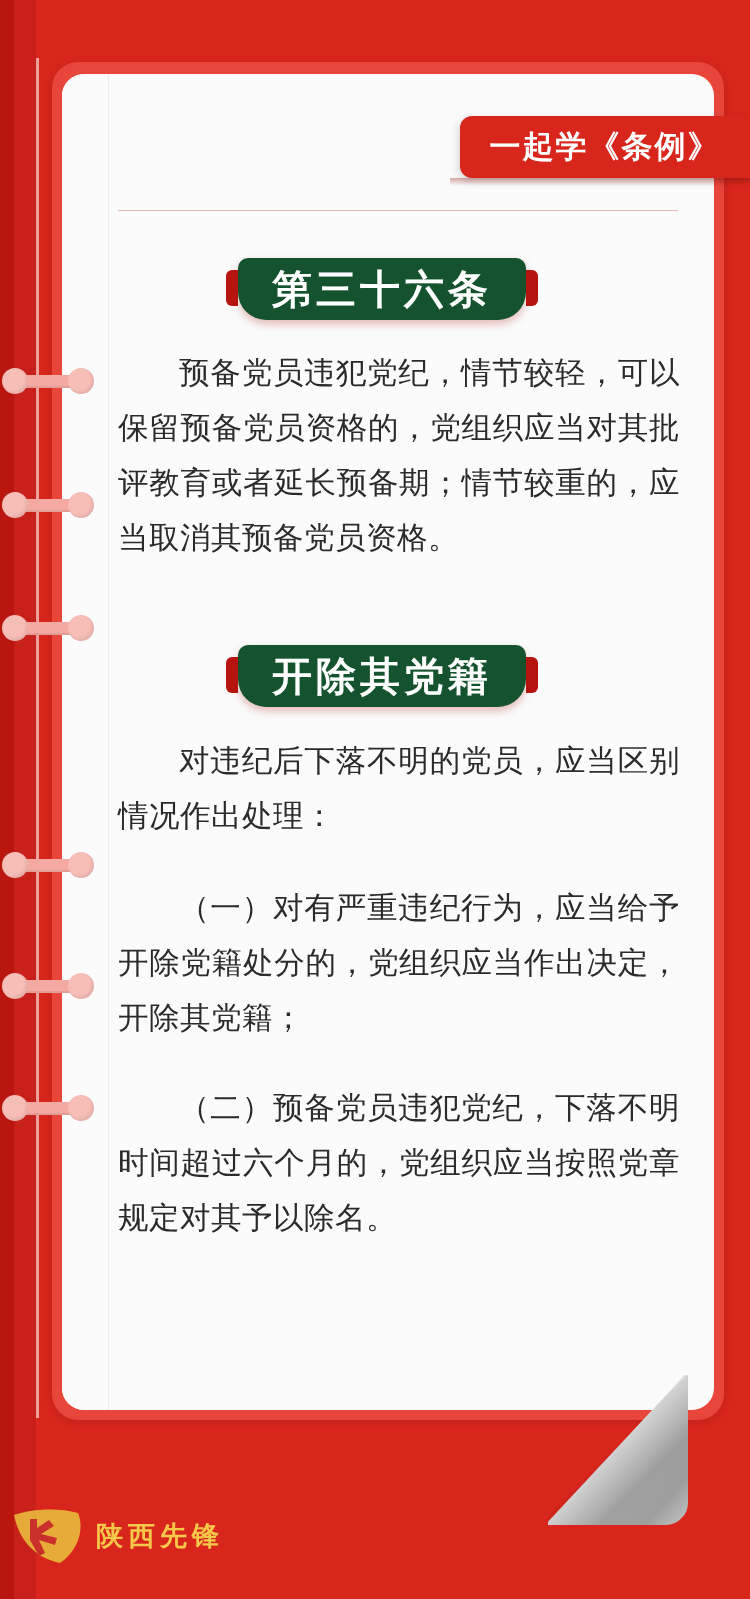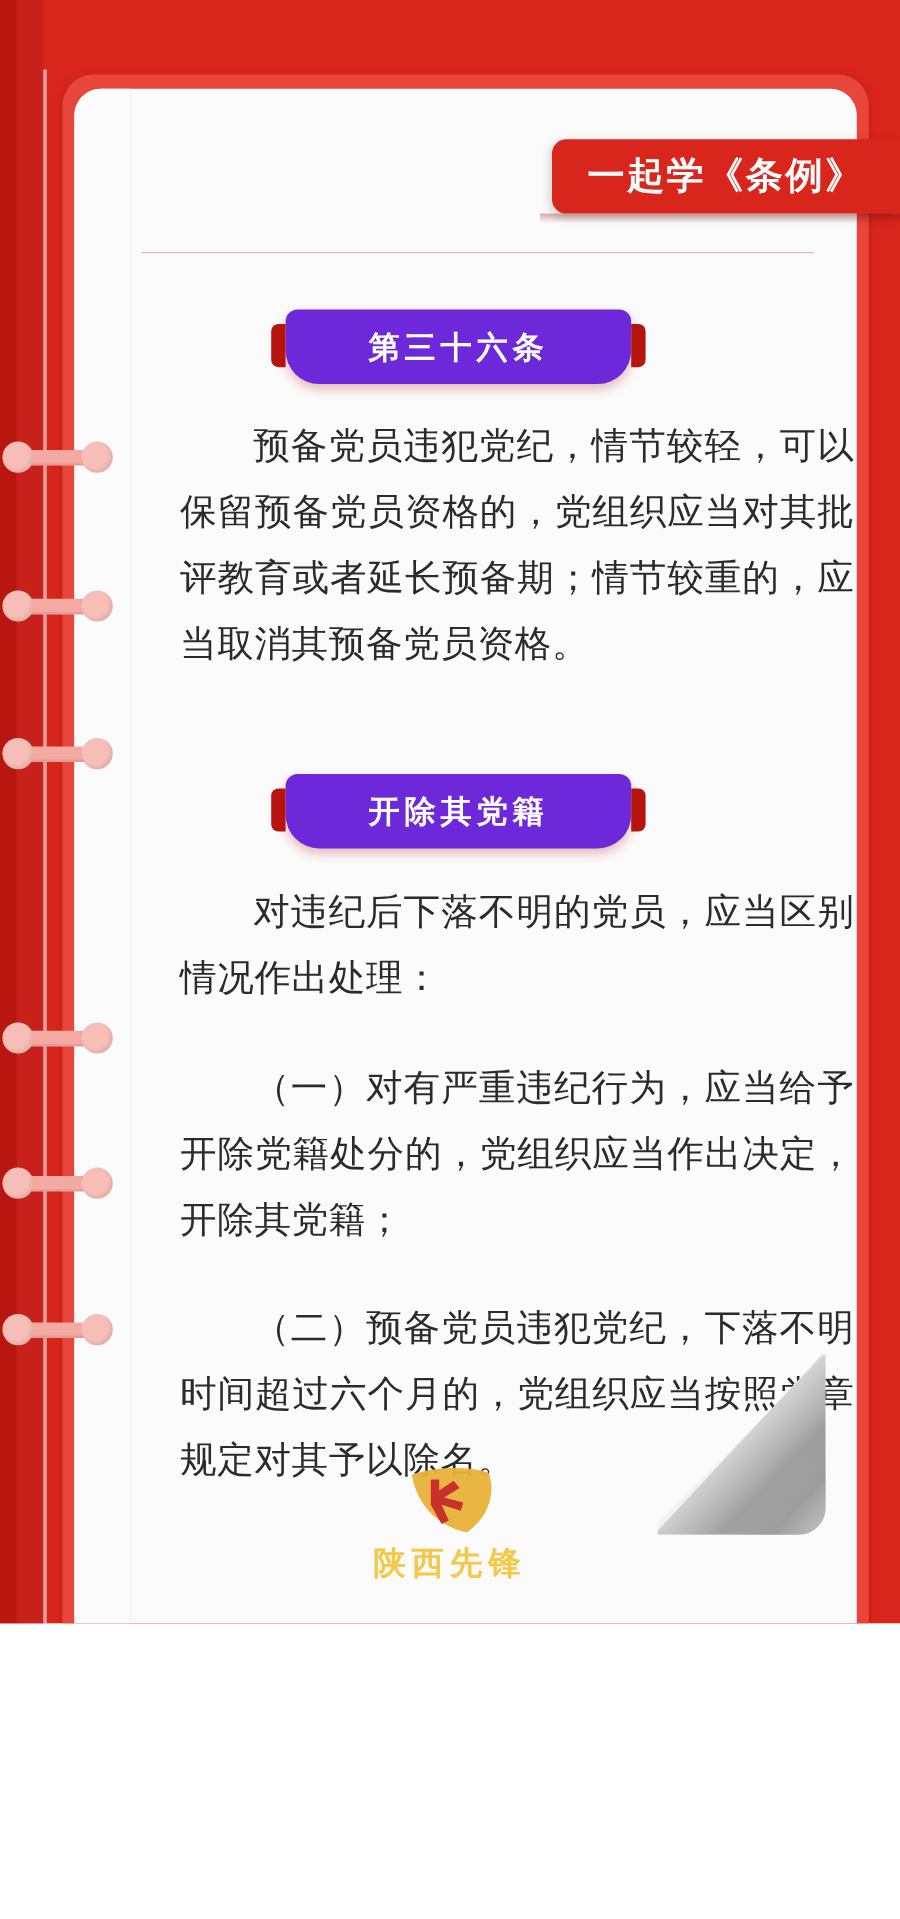--- a/index.html
+++ b/index.html
@@ -7,21 +7,21 @@
     padding: 0;
     background: #ffffff;
   }
   body {
     font-family: "Liberation Sans", "DejaVu Sans", sans-serif;
   }
 
   .poster {
     position: relative;
     width: 750px;
-    height: 1353px;
+    height: 1599px;
     background: #d9261c;
     overflow: hidden;
   }
 
   
   .spine-band {
     position: absolute;
     left: 0;
     top: 0;
     width: 14px;
@@ -146,24 +146,24 @@
     height: 1px;
     background: #e6b9b6;
   }
 
   
   .pill {
     position: absolute;
     left: 238px;
     width: 288px;
     height: 62px;
-    background: #6d28d9;
+    background: #14532d;
     border-radius: 10px 10px 28px 28px;
     color: #fff;
-    font-size: 26px;
+    font-size: 40px;
     font-weight: bold;
     letter-spacing: 4px;
     display: flex;
     align-items: center;
     justify-content: center;
     box-shadow: 0 4px 9px rgba(170,30,20,.3);
   }
   .pill::before {
     content: "";
     position: absolute;
@@ -188,21 +188,21 @@
   .body-text {
     position: absolute;
     left: 118px;
     width: 562px;
     font-size: 30.5px;
     line-height: 55px;
     color: #2b2b2b;
     text-align: justify;
     letter-spacing: .5px;
   }
-  .indent { text-indent: 2em; margin-left: 32px; }
+  .indent { text-indent: 2em; }
 
   
   .curl {
     position: absolute;
     right: 62px;
     bottom: 74px;
     width: 140px;
     height: 150px;
     overflow: hidden;
     border-radius: 0 0 22px 0;
@@ -228,21 +228,20 @@
     background: linear-gradient(135deg, rgba(0,0,0,0) 45%, rgba(0,0,0,.16) 70%, rgba(0,0,0,0) 85%);
   }
 
   
   .footer {
     position: absolute;
     left: 0;
     bottom: 32px;
     width: 750px;
     display: flex;
-    flex-direction: column;
     align-items: center;
     gap: 4px;
   }
   .footer-emblem {
     width: 92px;
     height: 62px;
     position: relative;
   }
   .footer-text {
     color: #f5c84a;

